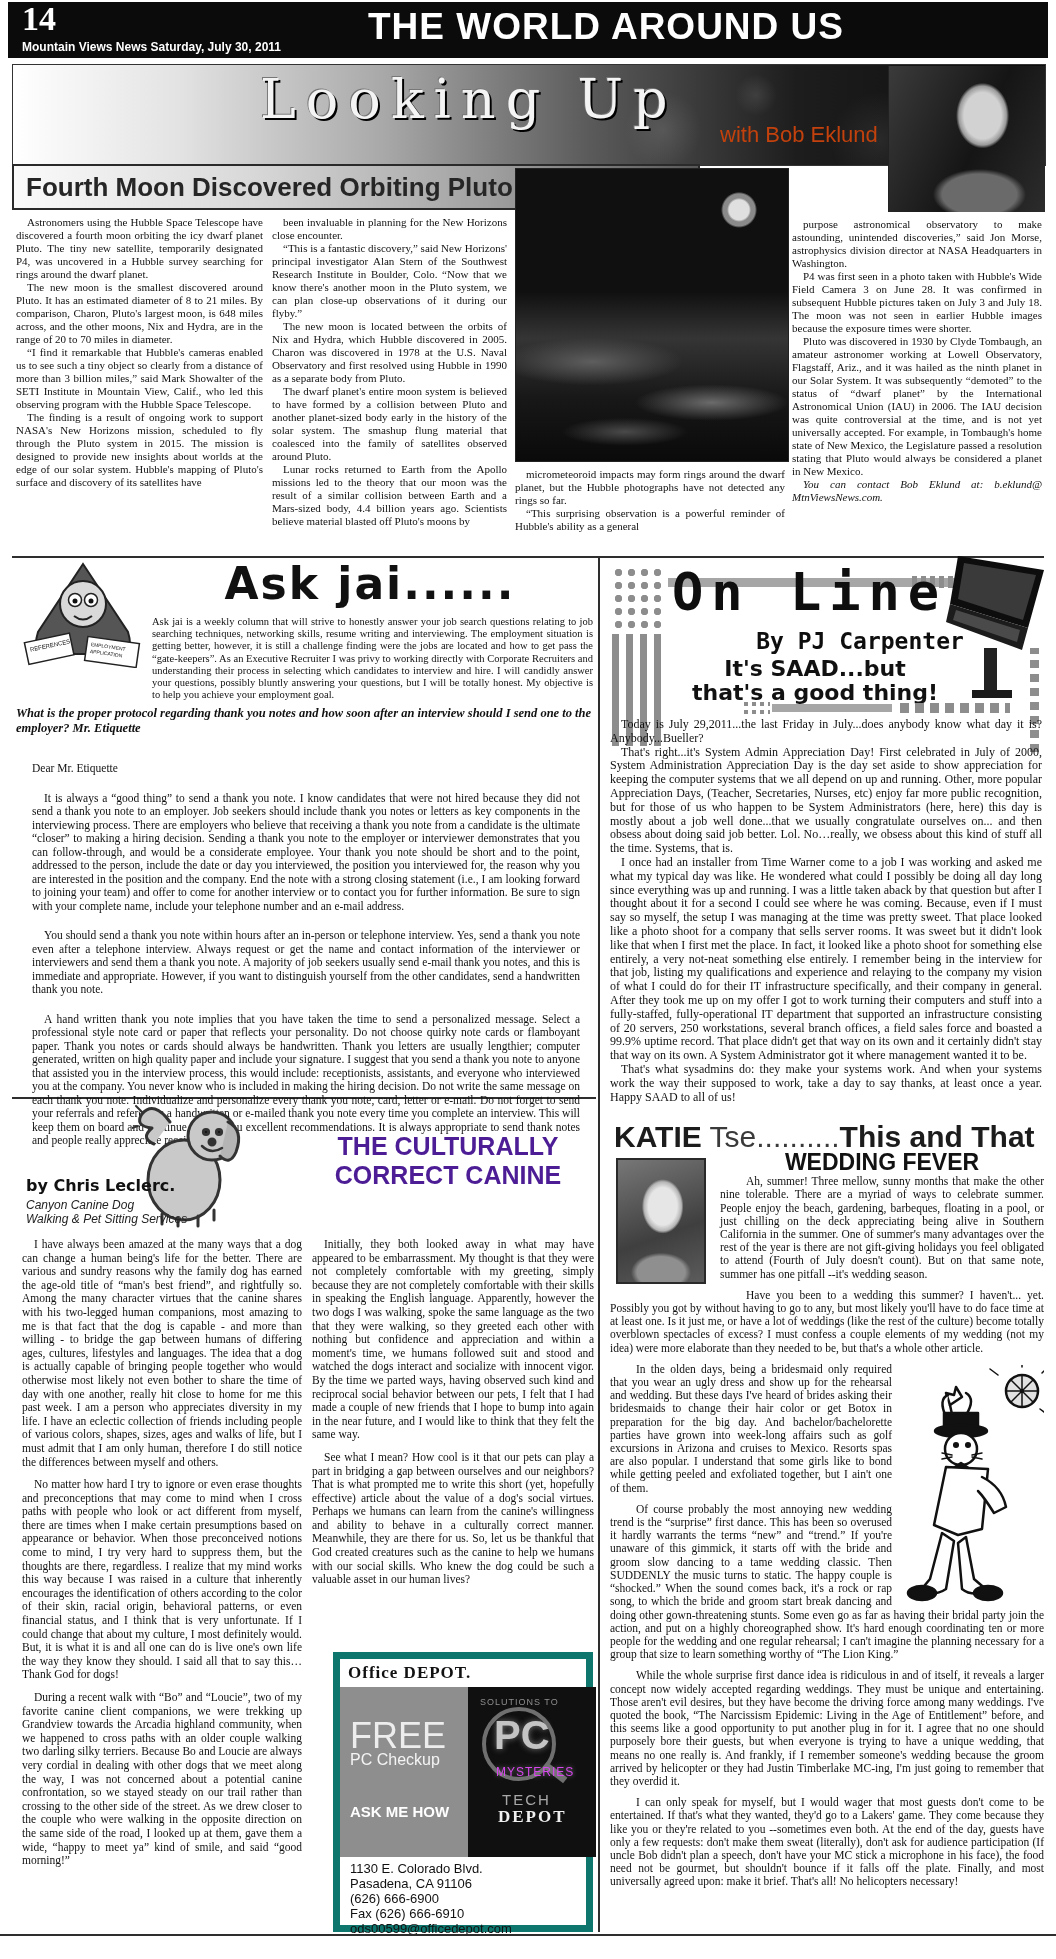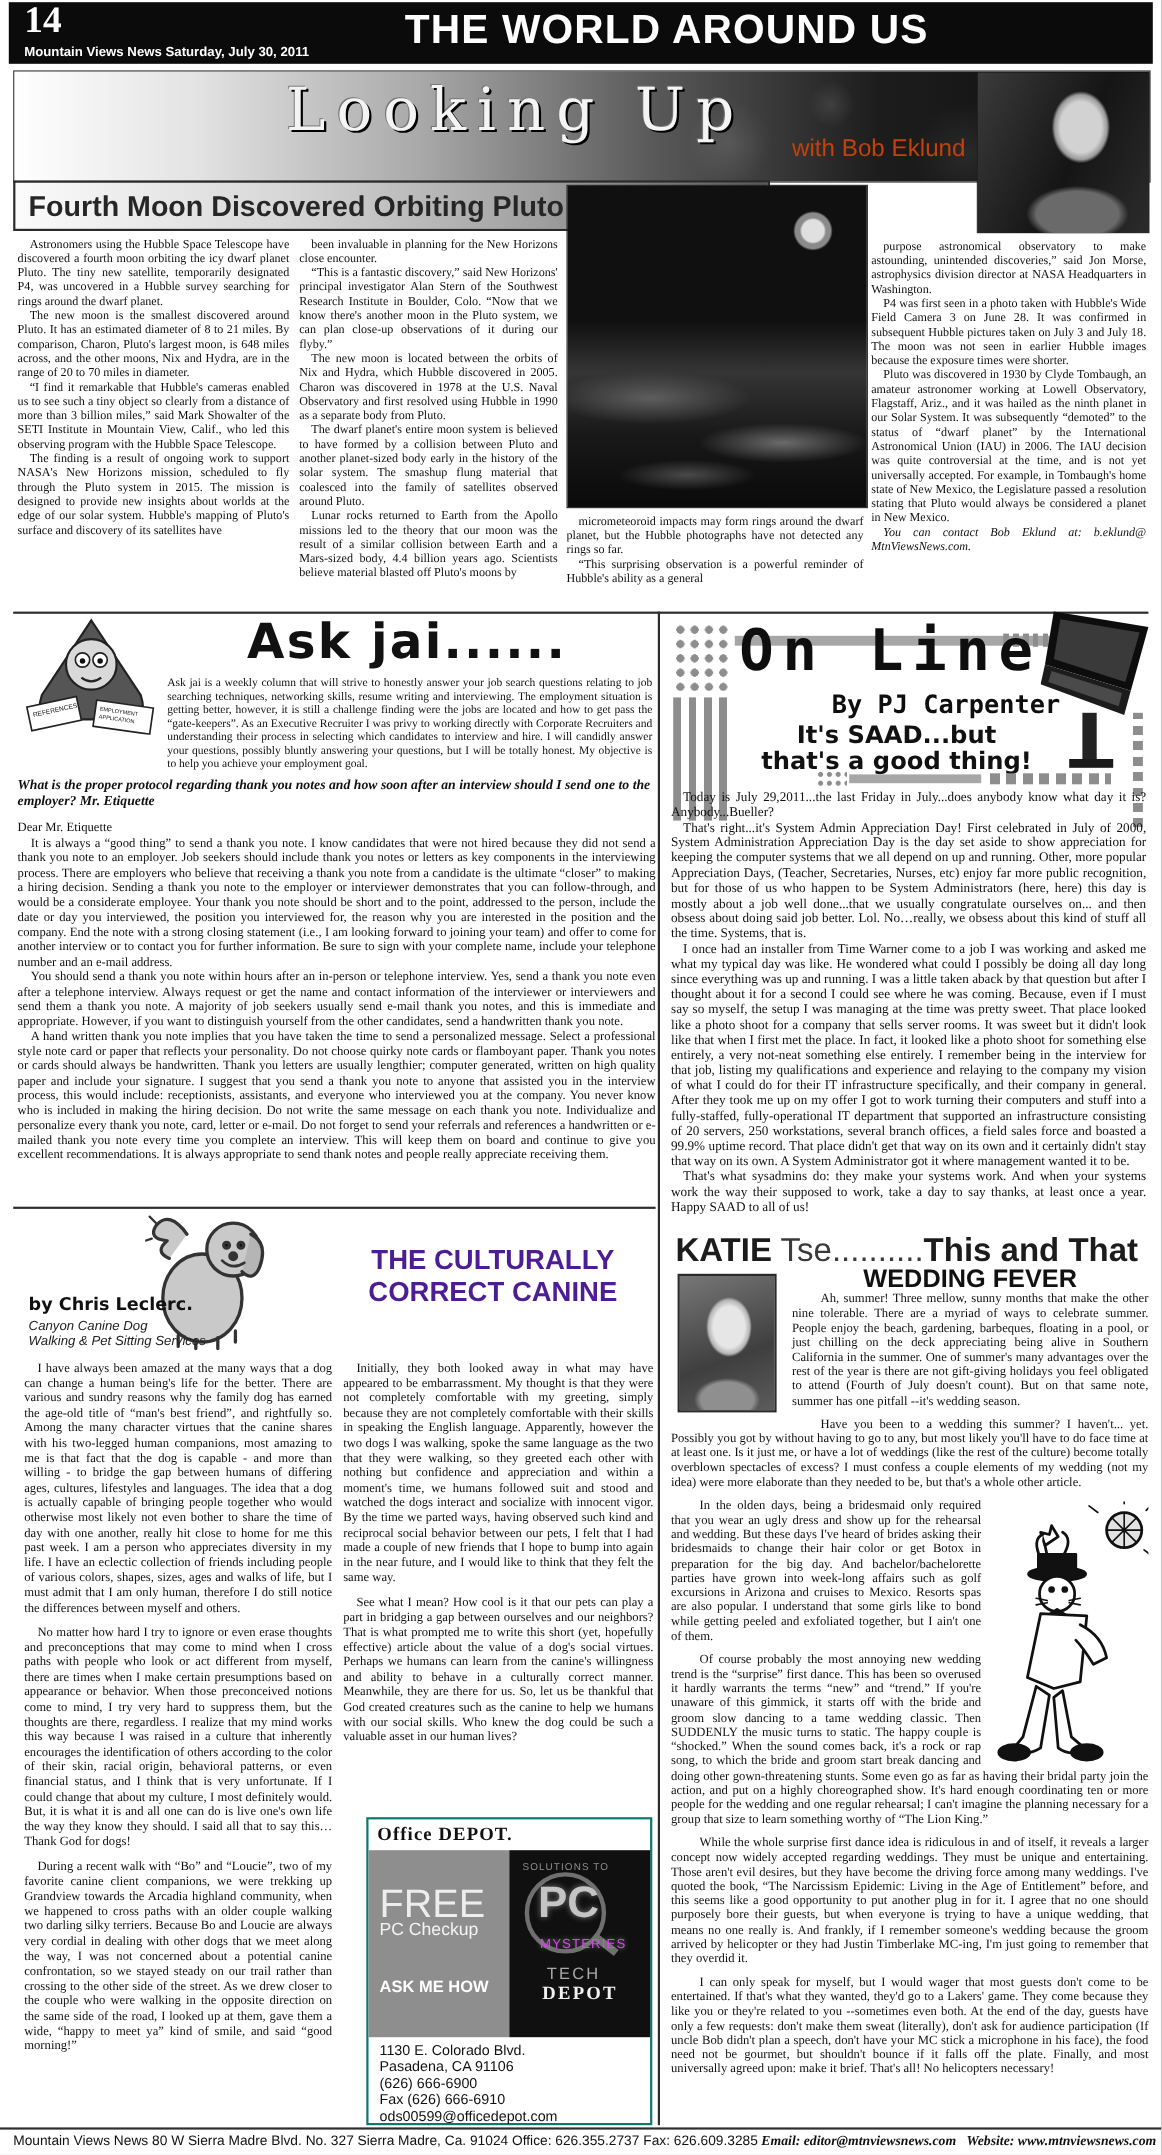--- a/index.html
+++ b/index.html
@@ -50,21 +50,21 @@
   .rule-h{border-top:2px solid #2e2e2e;height:0;}
   .rule-v{border-left:2px solid #2e2e2e;width:0;}
   
   .aj-title{left:150px;top:558px;width:440px;text-align:center;font-family:"DejaVu Sans",sans-serif;
      font-weight:bold;font-size:44px;letter-spacing:2px;}
   .aj-cartoon{left:20px;top:560px;width:126px;height:108px;}
   .aj-intro{left:152px;top:616px;width:441px;font-size:10.5px;line-height:12.2px;text-align:justify;}
   .aj-question{left:16px;top:706px;width:580px;font-weight:bold;font-style:italic;font-size:12.5px;line-height:15px;}
   .aj-letter{left:16px;top:746px;width:580px;font-size:11.5px;line-height:13.5px;text-align:justify;}
   .aj-letter .salut{text-indent:0;margin-bottom:1px;}
-  .aj-letter p{margin:0;text-indent:12px;}
+  .aj-letter p{margin:16px;text-indent:12px;}
   
   .ol-dots{left:612px;top:566px;width:52px;height:62px;
      background-image:radial-gradient(#8d8d8d 38%, transparent 42%);background-size:13px 13px;}
   .ol-bars{left:612px;top:634px;width:52px;height:112px;
      background:repeating-linear-gradient(90deg,#8d8d8d 0 7px,transparent 7px 14px);}
   .ol-titlebar{left:668px;top:578px;width:300px;height:9px;background:#a6a6a6;}
   .ol-titledash{left:912px;top:576px;width:96px;height:12px;
      background:repeating-linear-gradient(90deg,#8d8d8d 0 5px,transparent 5px 9px);}
   .ol-title{left:672px;top:562px;font-family:"DejaVu Sans Mono",monospace;font-weight:bold;
      font-size:52px;letter-spacing:8px;color:#0e0e0e;}
@@ -103,21 +103,21 @@
   .ht-byline{left:26px;top:1176px;font-family:"DejaVu Sans",sans-serif;font-weight:bold;font-size:16px;}
   .ht-tag{left:26px;top:1198px;font-family:"Liberation Sans",sans-serif;font-style:italic;font-size:12px;line-height:14px;color:#222;}
   .ht-dog{left:132px;top:1096px;width:114px;height:132px;}
   .cc-head{left:302px;top:1132px;width:292px;text-align:center;font-family:"Liberation Sans",sans-serif;
      font-weight:bold;font-size:25px;line-height:29px;color:#4c1d95;}
   .ht-col{font-size:11.5px;line-height:13.6px;text-align:justify;}
   .ht-col p{margin:0 0 9px;text-indent:12px;}
   .ht-c1{left:22px;top:1238px;width:280px;}
   .ht-c2{left:312px;top:1238px;width:282px;height:408px;overflow:hidden;}
   
-  .ad{left:333px;top:1652px;width:260px;height:280px;border:2px solid #0f766e;box-sizing:border-box;background:#fff;}
+  .ad{left:333px;top:1652px;width:260px;height:280px;border:7px solid #0f766e;box-sizing:border-box;background:#fff;}
   .ad-brand{position:absolute;left:8px;top:4px;font-family:"Liberation Serif",serif;font-weight:bold;
      font-size:17px;letter-spacing:1px;}
   .ad-left{position:absolute;left:0;top:28px;width:128px;height:170px;background:#8e8e8e;}
   .ad-free{position:absolute;left:10px;top:28px;font-family:"Liberation Sans",sans-serif;font-size:36px;color:#ededed;}
   .ad-l2{position:absolute;left:10px;top:64px;font-family:"Liberation Sans",sans-serif;font-size:16px;color:#f4f4f4;}
   .ad-l3{position:absolute;left:10px;top:116px;font-family:"Liberation Sans",sans-serif;font-weight:bold;font-size:15px;color:#fff;}
   .ad-right{position:absolute;left:128px;top:28px;width:128px;height:170px;background:#101010;overflow:hidden;}
   .ad-g1{position:absolute;left:12px;top:10px;font-family:"Liberation Sans",sans-serif;font-size:9px;color:#8f8f8f;letter-spacing:1px;}
   .ad-g2{position:absolute;left:26px;top:26px;font-family:"Liberation Sans",sans-serif;font-weight:bold;font-size:40px;color:#c4c4c4;text-shadow:0 0 6px #777;}
   .ad-ring{position:absolute;left:14px;top:20px;width:66px;height:66px;border:4px solid #6f6f6f;border-radius:50%;}
@@ -332,19 +332,14 @@
     <div class="ad-addr">
       <div>1130 E. Colorado Blvd.</div>
       <div>Pasadena, CA 91106</div>
       <div>(626) 666-6900</div>
       <div>Fax (626) 666-6910</div>
       <div>ods00599@officedepot.com</div>
     </div>
   </div>
 
   <div class="abs rule-h footer-rule"></div>
-  <div class="abs footer">
-    <span class="main">Mountain Views News   80 W Sierra Madre Blvd.  No. 327   Sierra Madre, Ca.  91024   Office:  626.355.2737   Fax:  626.609.3285</span>
-    <span class="em">Email:  editor@mtnviewsnews.com</span>&nbsp;&nbsp;
-    <span class="em">Website:  www.mtnviewsnews.com</span>
-  </div>
 
 </div>
 
 </body></html>

